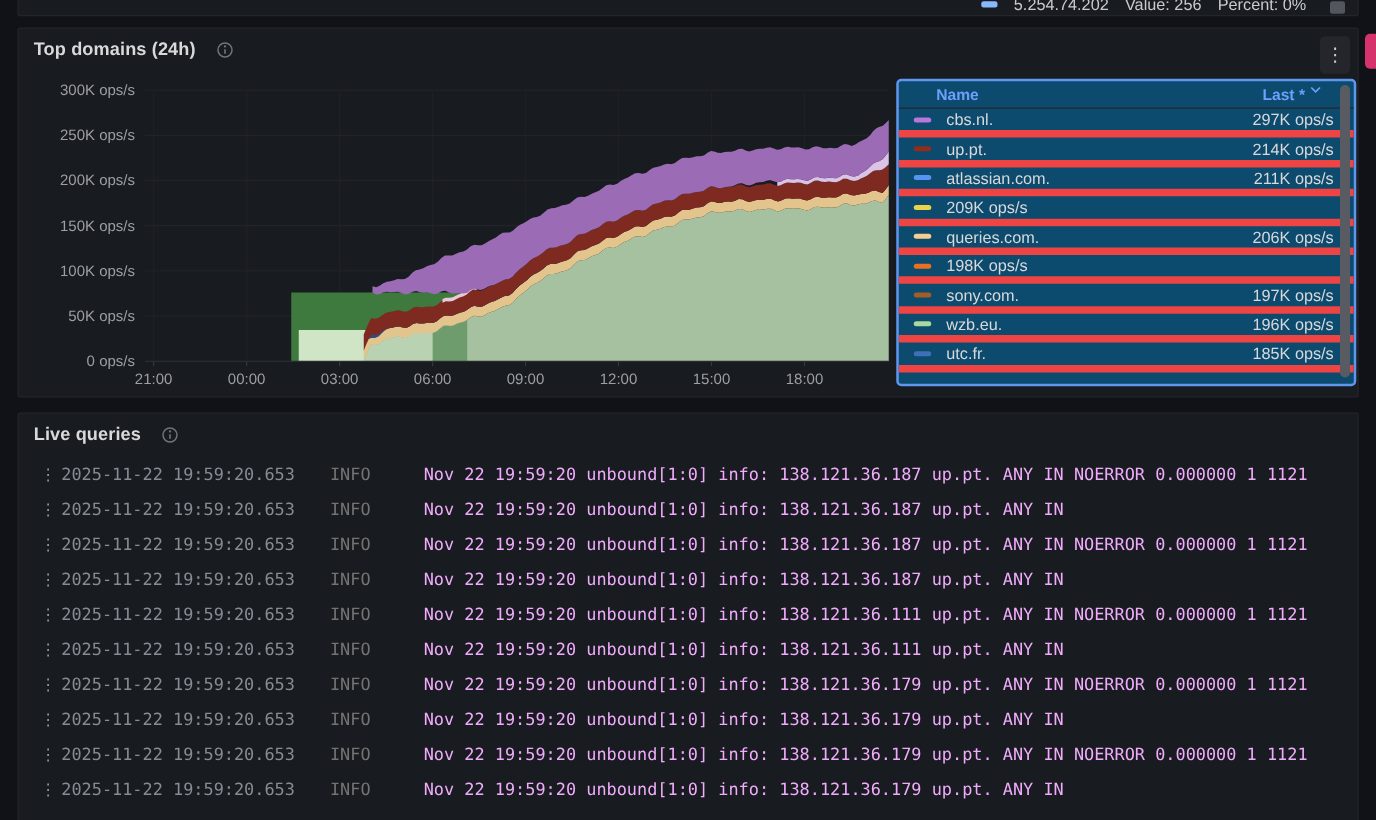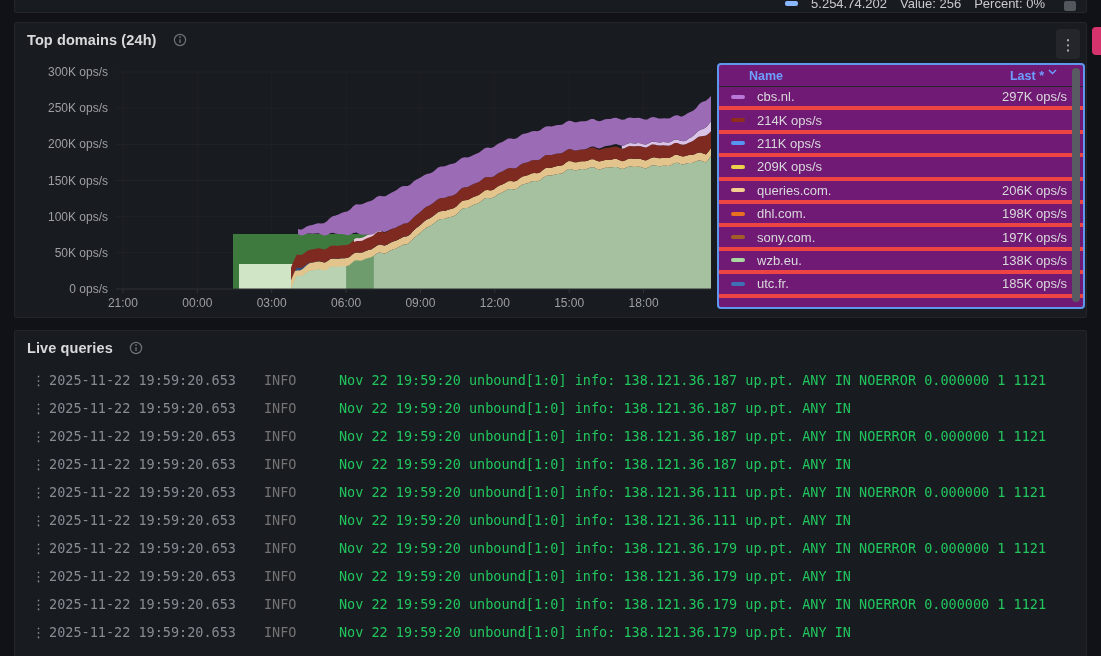--- a/index.html
+++ b/index.html
@@ -14,41 +14,41 @@
     color:#c8cad0;font-size:13px;white-space:nowrap;}
   .mini-swatch{width:13px;height:5px;border-radius:2px;display:inline-block;}
   #top-scroll-fragment{position:absolute;left:1049px;top:29px;width:12px;height:10px;border-radius:2px;background:#53565c;}
   
   #panel-domains{left:14px;top:22px;width:1073px;height:296px;}
   #chart-svg{position:absolute;left:0;top:0;}
   .kebab-btn{position:absolute;right:6px;top:6px;width:24px;height:30px;border-radius:4px;background:#24262c;
     display:flex;align-items:center;justify-content:center;cursor:pointer;}
   .kebab-btn span{color:#c9cbd0;font-size:15px;line-height:1;}
   
-  #legend-box{position:absolute;left:702px;top:40px;width:368px;height:246px;background:#701a75;
+  #legend-box{position:absolute;left:702px;top:40px;width:368px;height:246px;background:#0c4a6e;
     border:2px solid #5f97ef;border-radius:4px;box-sizing:border-box;overflow:hidden;}
   #legend-header{display:flex;justify-content:space-between;align-items:center;height:21px;
     padding:0 26px 0 30px;border-bottom:1px solid #24272c;}
   .leg-head{color:#6e9fff;font-size:12.5px;font-weight:700;}
   #legend-last{display:flex;align-items:flex-start;gap:4px;}
-  .leg-row{display:flex;align-items:center;height:23.4px;padding:0 16px 0 12px;border-bottom:4px solid #ef4444;box-sizing:border-box;}
+  .leg-row{display:flex;align-items:center;height:23.4px;padding:0 16px 0 12px;border-bottom:6px solid #ef4444;box-sizing:border-box;}
   .leg-swatch{width:14px;height:4px;border-radius:2px;flex:0 0 auto;margin-right:12px;}
   .leg-name{color:#d8d9da;font-size:13px;flex:1 1 auto;}
   .leg-val{color:#d8d9da;font-size:13px;text-align:right;}
   #legend-scrollbar{position:absolute;right:3px;top:3px;width:8px;height:234px;border-radius:4px;background:#585b61;}
   #edge-strip{position:absolute;left:1092px;top:27px;width:9px;height:28px;border-radius:4px 0 0 4px;background:#d6336c;}
   
   #panel-logs{left:14px;top:330px;width:1073px;height:330px;}
   #log-rows{position:absolute;left:0;top:35px;width:100%;}
   .log-row{display:flex;align-items:center;height:28px;padding-left:17px;white-space:nowrap;
     font-family:"DejaVu Sans Mono",monospace;font-size:13.5px;}
   .row-kebab{width:14px;color:#9096a0;font-size:13px;cursor:pointer;}
   .log-ts{color:#878b93;margin-left:3px;}
   .log-level{color:#737373;font-weight:400;margin-left:28px;width:34px;}
-  .log-msg{color:#22c55e;margin-left:41px;}
+  .log-msg{color:#f0abfc;margin-left:41px;}
   text.axis{font-family:"Liberation Sans",sans-serif;font-size:12px;fill:#9d9fa5;}
 </style>
 </head>
 <body>
 
 <div id="top-strip" class="panel">
   <div id="top-strip-content">
     <span class="mini-swatch" style="background:#8ab8ff;"></span>
     <span>5.254.74.202</span>
     <span>Value: 256</span>
@@ -135,49 +135,50 @@
       </span>
     </div>
     <div id="legend-rows">
         <div class="leg-row">
           <span class="leg-swatch" style="background: rgb(184, 119, 217);"></span>
           <span class="leg-name">cbs.nl.</span>
           <span class="leg-val">297K ops/s</span>
         </div>
         <div class="leg-row">
           <span class="leg-swatch" style="background: rgb(143, 46, 29);"></span>
+          <span class="leg-name">up.pt.</span>
           <span class="leg-val">214K ops/s</span>
         </div>
         <div class="leg-row">
           <span class="leg-swatch" style="background: rgb(87, 148, 242);"></span>
+          <span class="leg-name">atlassian.com.</span>
           <span class="leg-val">211K ops/s</span>
         </div>
         <div class="leg-row">
           <span class="leg-swatch" style="background: rgb(236, 210, 74);"></span>
           <span class="leg-val">209K ops/s</span>
         </div>
         <div class="leg-row">
           <span class="leg-swatch" style="background: rgb(245, 207, 143);"></span>
           <span class="leg-name">queries.com.</span>
           <span class="leg-val">206K ops/s</span>
         </div>
         <div class="leg-row">
           <span class="leg-swatch" style="background: rgb(232, 112, 31);"></span>
-          <span class="leg-name">dhl.com.</span>
           <span class="leg-val">198K ops/s</span>
         </div>
         <div class="leg-row">
           <span class="leg-swatch" style="background: rgb(163, 94, 39);"></span>
           <span class="leg-name">sony.com.</span>
           <span class="leg-val">197K ops/s</span>
         </div>
         <div class="leg-row">
           <span class="leg-swatch" style="background: rgb(168, 216, 160);"></span>
           <span class="leg-name">wzb.eu.</span>
-          <span class="leg-val">138K ops/s</span>
+          <span class="leg-val">196K ops/s</span>
         </div>
         <div class="leg-row">
           <span class="leg-swatch" style="background: rgb(63, 111, 181);"></span>
           <span class="leg-name">utc.fr.</span>
           <span class="leg-val">185K ops/s</span>
         </div>
       </div>
     <div id="legend-scrollbar"></div>
   </div>
 </div>

